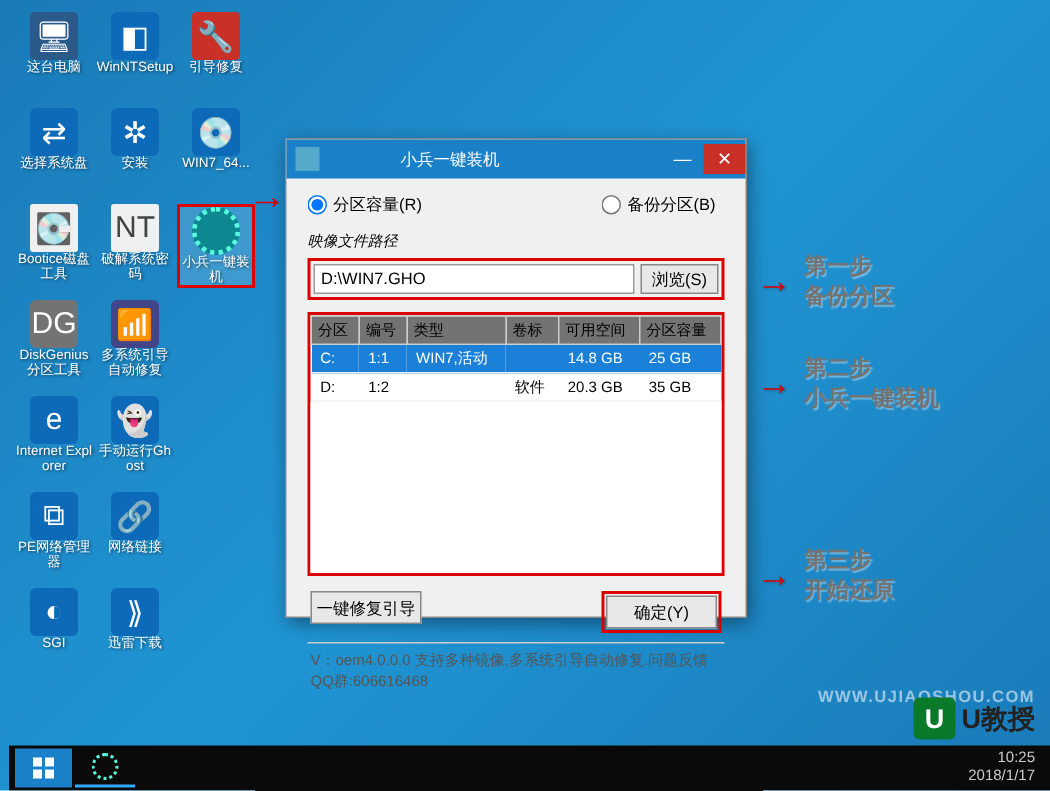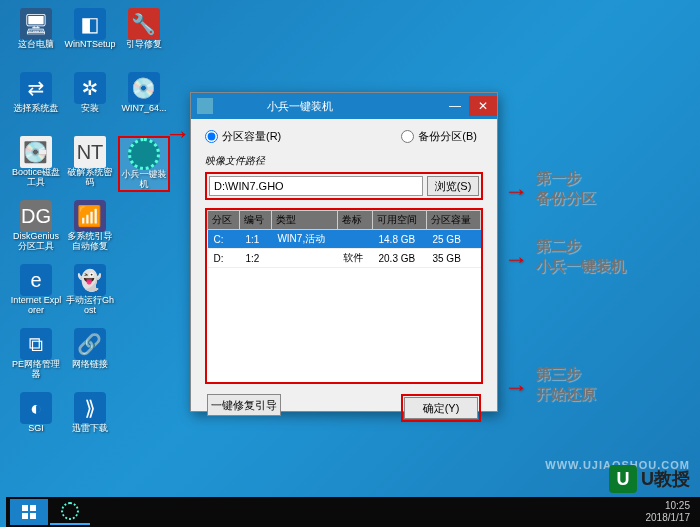--- a/index.html
+++ b/index.html
@@ -308,20 +308,21 @@
       <div class="tbody-area"></div>
     </div>
 
     <div class="btn-row">
       <button class="dlg-btn">一键修复引导</button>
       <span class="ok-wrap">
         <button class="dlg-btn">确定(Y)</button>
       </span>
     </div>
 
+    <div class="version-row">V：oem4.0.0.0      支持多种镜像,多系统引导自动修复.问题反馈QQ群:606616468</div>
   </div>
 </div>
 
 <div class="callout" style="left:504px;top:168px;">
   <span class="arrow">→</span>
   <div class="callout-txt">
     <div>第一步</div>
     <div>备份分区</div>
   </div>
 </div>

